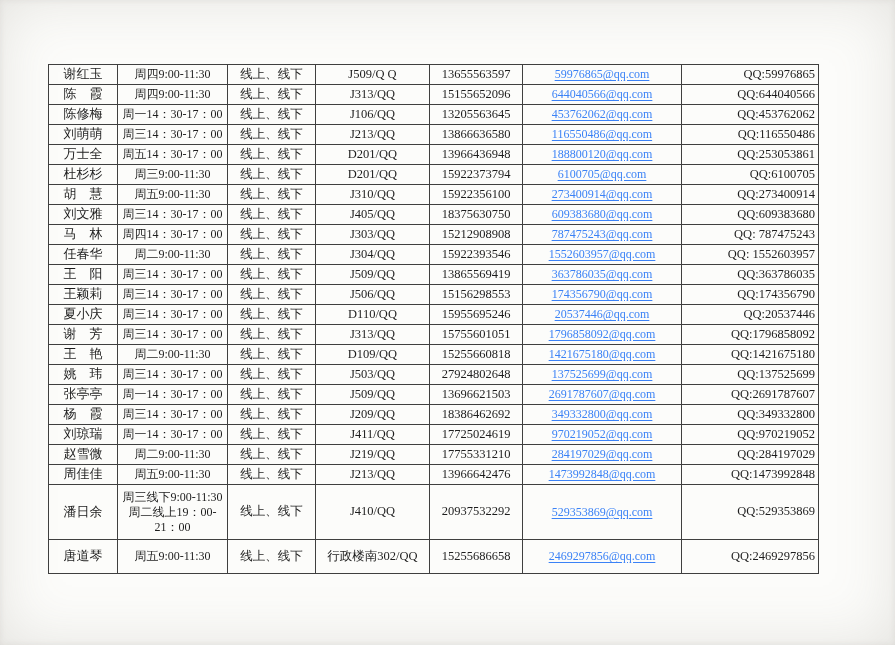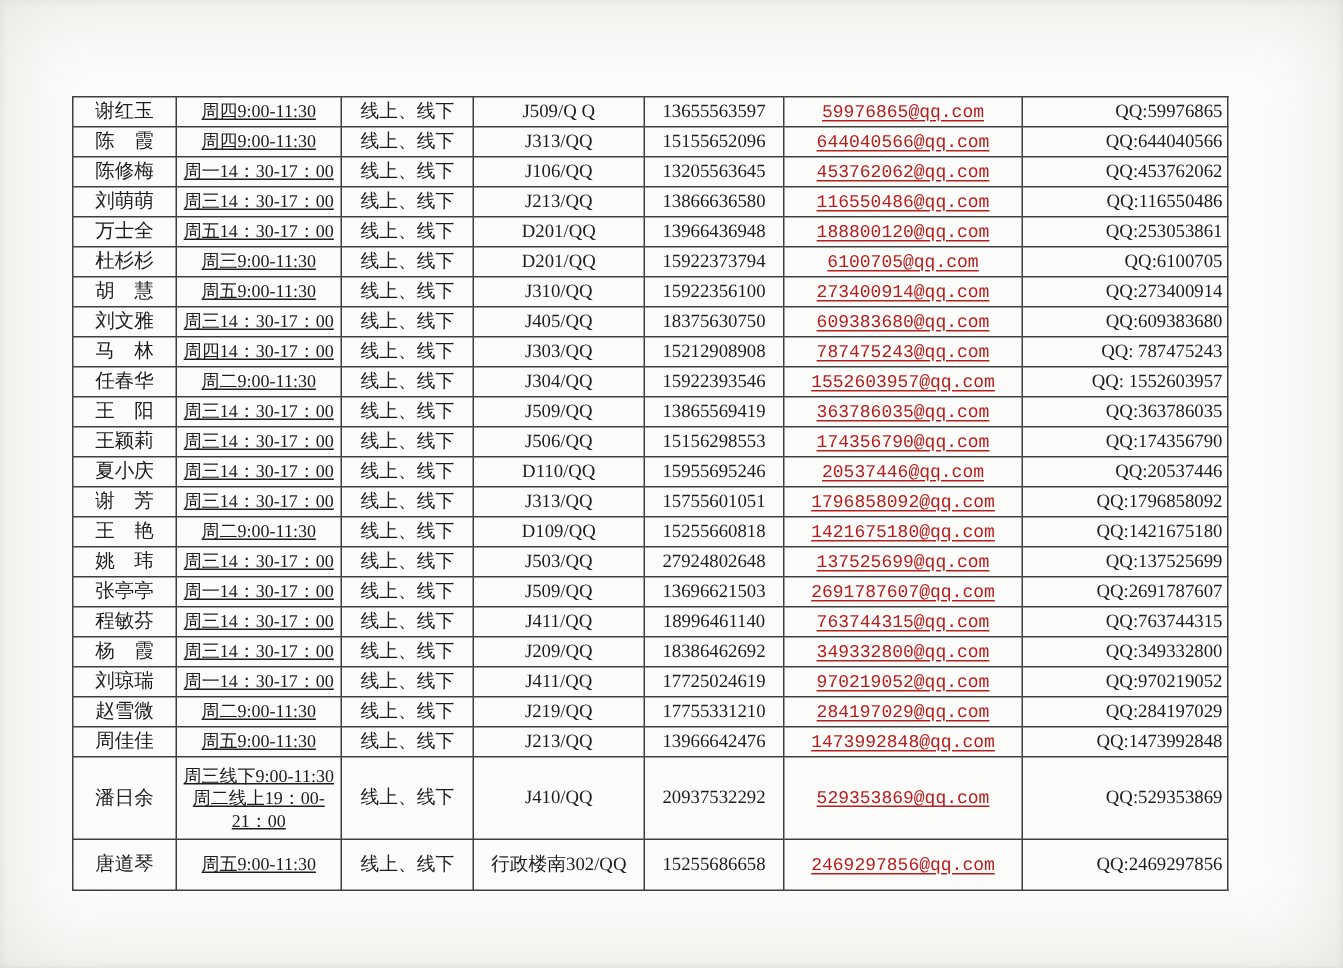--- a/index.html
+++ b/index.html
@@ -29,29 +29,28 @@
     text-align: center;
     vertical-align: middle;
     font-size: 12.5px;
     line-height: 1.25;
     overflow: hidden;
     white-space: nowrap;
   }
   .contact-table tr { height: 20px; }
   .contact-table tr.row-tall { height: 55px; }
   .contact-table tr.row-medium { height: 34px; margin-left: 36px; }
-  .contact-table td.time-cell { white-space: pre-line; font-size: 12px; text-decoration: underline; }
+  .contact-table td.time-cell { white-space: pre-line; font-size: 12px; }
   .contact-table td.qq-cell { text-align: right; padding-left: 6px; }
   .contact-table td.email-cell { font-size: 12px; }
   .email-link {
     text-decoration: underline;
     text-underline-offset: 2px;
     cursor: pointer;
-    color: #b91c1c;
-    font-family: Liberation Mono, monospace;
+    color: #3b82f6;
   }
   .contact-table td.name-cell { font-size: 13px; }
 </style>
 </head>
 <body>
 
 <div class="scan-page">
   <table class="contact-table">
     <colgroup>
       <col style="width:69px">
@@ -210,29 +209,20 @@
         <tr>
           <td class="name-cell">张亭亭</td>
           <td class="time-cell">周一14：30-17：00</td>
           <td class="mode-cell">线上、线下</td>
           <td class="room-cell">J509/QQ</td>
           <td class="phone-cell">13696621503</td>
           <td class="email-cell"><span class="email-link">2691787607@qq.com</span></td>
           <td class="qq-cell">QQ:2691787607</td>
         </tr>
         <tr>
-          <td class="name-cell">程敏芬</td>
-          <td class="time-cell">周三14：30-17：00</td>
-          <td class="mode-cell">线上、线下</td>
-          <td class="room-cell">J411/QQ</td>
-          <td class="phone-cell">18996461140</td>
-          <td class="email-cell"><span class="email-link">763744315@qq.com</span></td>
-          <td class="qq-cell">QQ:763744315</td>
-        </tr>
-        <tr>
           <td class="name-cell">杨　霞</td>
           <td class="time-cell">周三14：30-17：00</td>
           <td class="mode-cell">线上、线下</td>
           <td class="room-cell">J209/QQ</td>
           <td class="phone-cell">18386462692</td>
           <td class="email-cell"><span class="email-link">349332800@qq.com</span></td>
           <td class="qq-cell">QQ:349332800</td>
         </tr>
         <tr>
           <td class="name-cell">刘琼瑞</td>

